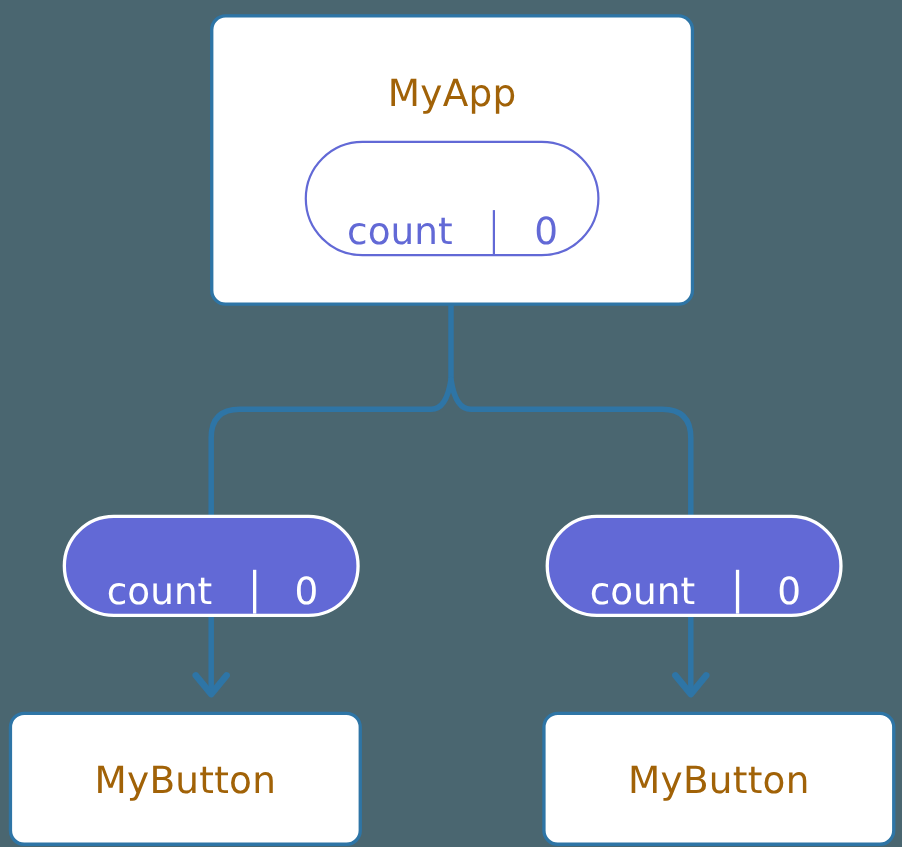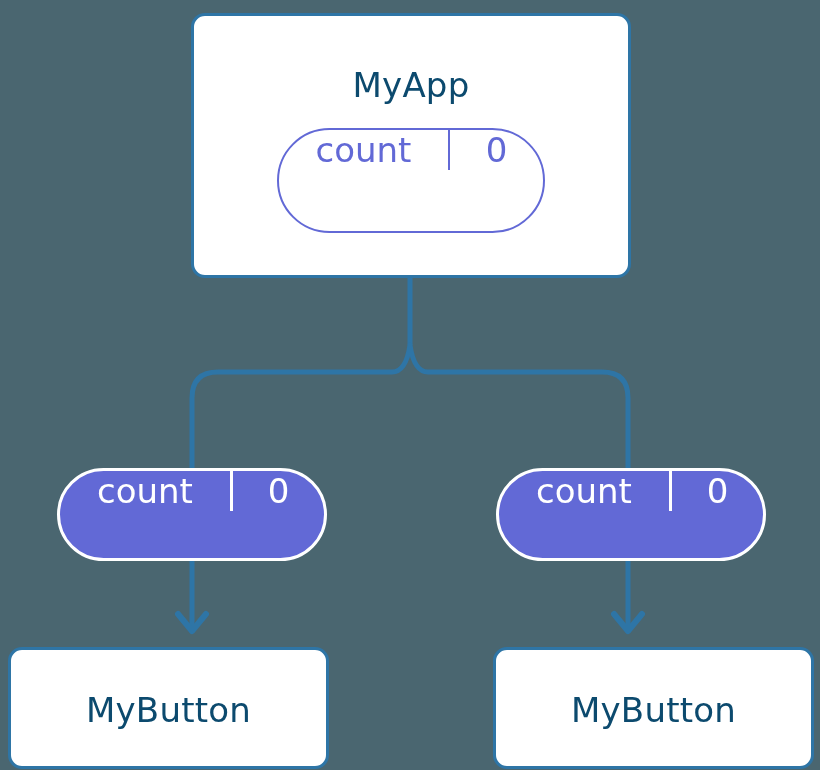--- a/index.html
+++ b/index.html
@@ -29,21 +29,21 @@
   }
   
   .component-box {
     position: absolute;
     background: #ffffff;
     border: 3px solid #2e75a6;
     border-radius: 14px;
     box-sizing: border-box;
   }
   .component-title {
-    color: #0c4a6e;
+    color: #a16207;
     font-size: 34px;
     font-weight: 400;
     text-align: center;
     letter-spacing: 0.2px;
     white-space: nowrap;
   }
   #box-myapp {
     left: 191px;
     top: 13px;
     width: 440px;
@@ -65,21 +65,21 @@
     height: 122px;
   }
   #box-mybutton-left .component-title,
   #box-mybutton-right .component-title {
     margin-top: 40px;
   }
   
   .state-pill {
     position: absolute;
     display: flex;
-    align-items: flex-start;
+    align-items: flex-end;
     box-sizing: border-box;
     border-radius: 999px;
     overflow: hidden;
   }
   .pill-key, .pill-value {
     display: flex;
     align-items: center;
     justify-content: center;
     font-size: 34px;
     font-weight: 400;

